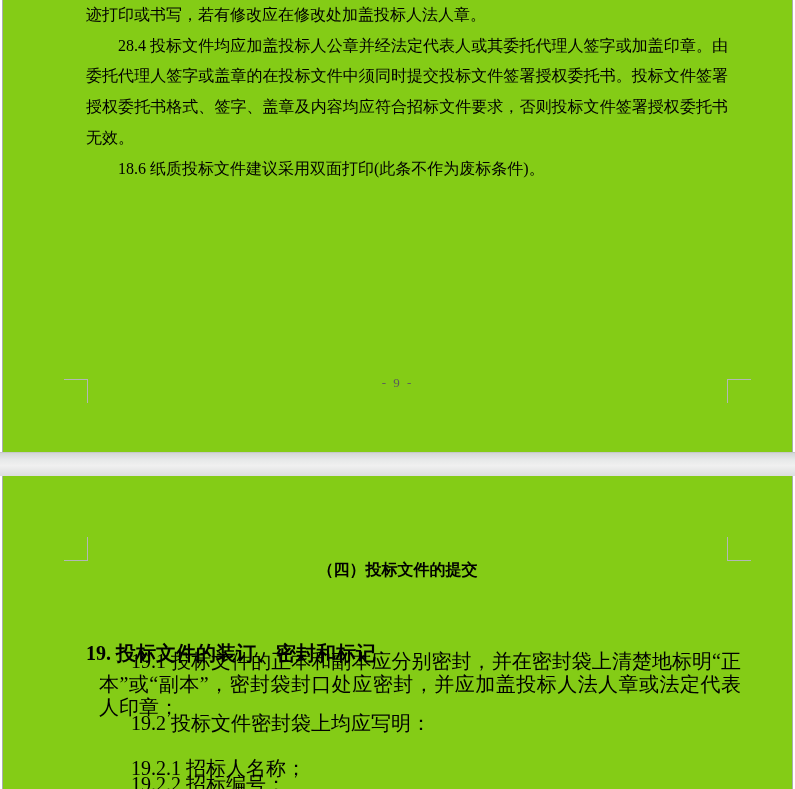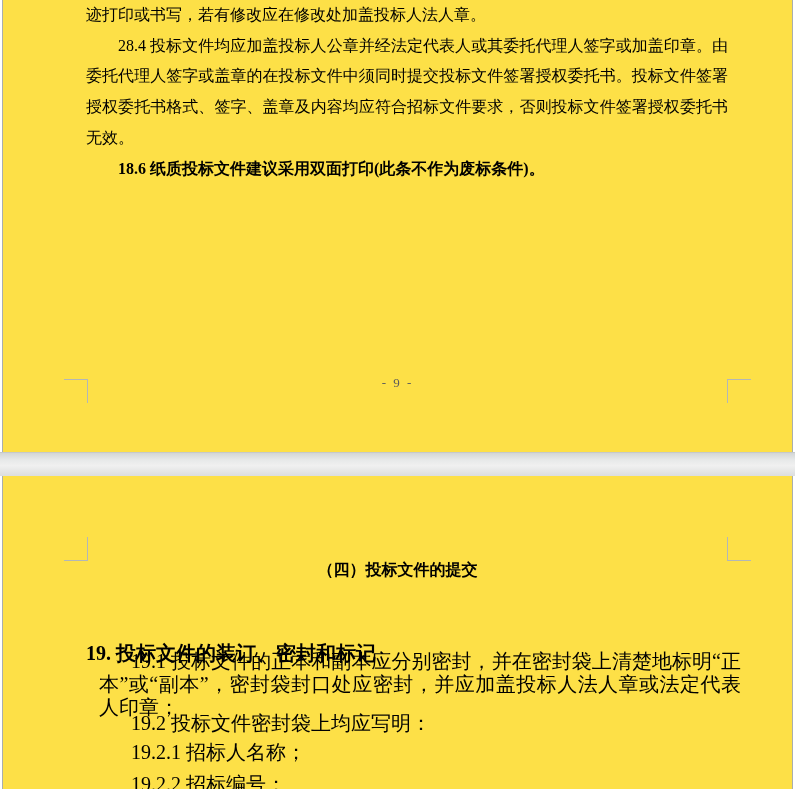--- a/index.html
+++ b/index.html
@@ -11,21 +11,21 @@
   .viewport {
     position: relative;
     width: 795px;
     height: 789px;
     overflow: hidden;
     background: #ffffff;
   }
   .page {
     position: relative;
     margin: 0 2px;
-    background: #fde047;
+    background: #84cc16;
     border-left: 1px solid #a9aeae;
     border-right: 1px solid #a9aeae;
     overflow: hidden;
     box-sizing: border-box;
   }
   #page1 { height: 452px; }
   #page2 { height: 398px; }
   .page-gap {
     height: 24px;
     background: linear-gradient(180deg, #d3d6d6 0%, #e7e9e9 30%, #f0f0f0 55%, #dcdede 100%);
@@ -42,21 +42,21 @@
     line-height: 30.7px;
   }
   .para {
     margin: 0;
     text-align: justify;
     text-indent: 32px;
     word-break: break-all;
     line-break: strict;
   }
   .para.no-indent { text-indent: 0; }
-  .bold { font-weight: bold; }
+  .bold { font-weight: normal; }
   .abs-para {
     position: absolute;
     left: 83px;
     width: 642px;
     margin: 13px;
     color: #000000;
     font-size: 20px;
     line-height: 23px;
     text-align: justify;
     text-indent: 32px;
@@ -79,21 +79,21 @@
     left: 83px;
     width: 642px;
     font-size: 20px;
     font-weight: bold;
     line-height: 30.7px;
     color: #000000;
     margin-top: 36px;
   }
   .p-19-1 { top: 161px; }
   .p-19-2 { top: 223px; }
-  .p-19-2-1 { top: 252px; }
+  .p-19-2-1 { top: 268px; }
   .p-19-2-2 { top: 284px; }
   .page-number {
     position: absolute;
     top: 375px;
     left: 0;
     width: 100%;
     text-align: center;
     font-size: 13px;
     letter-spacing: 2px;
     color: #5c5c5c;

